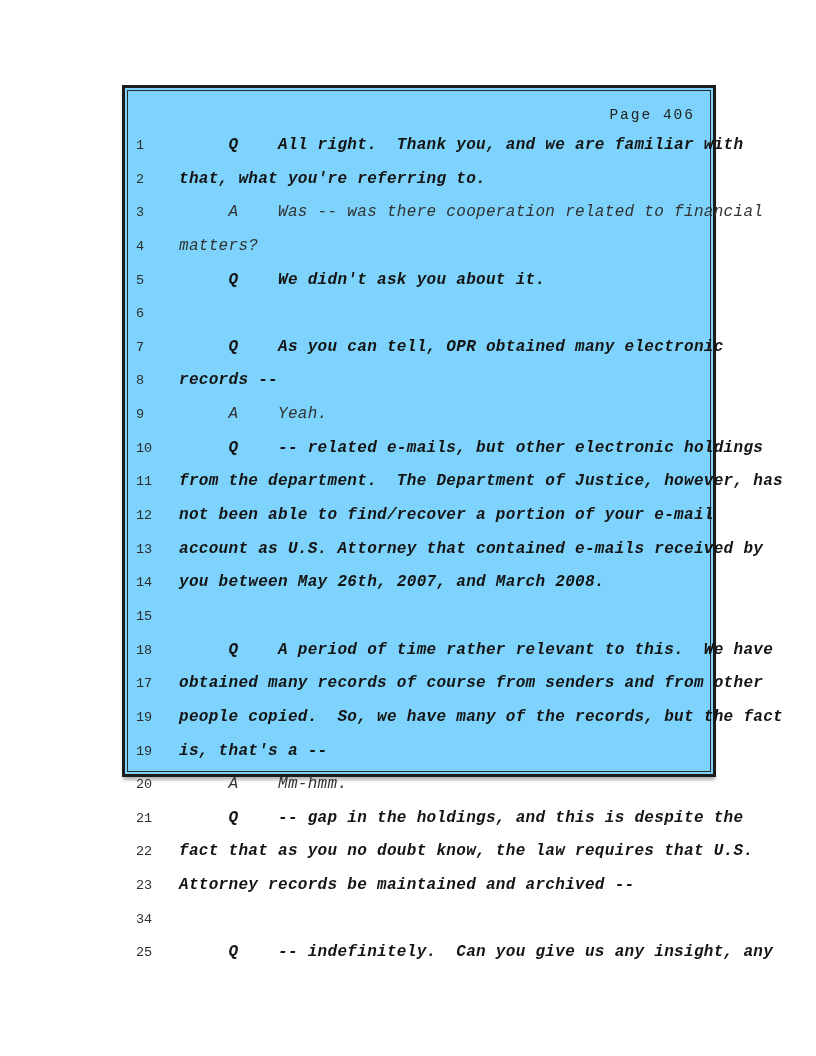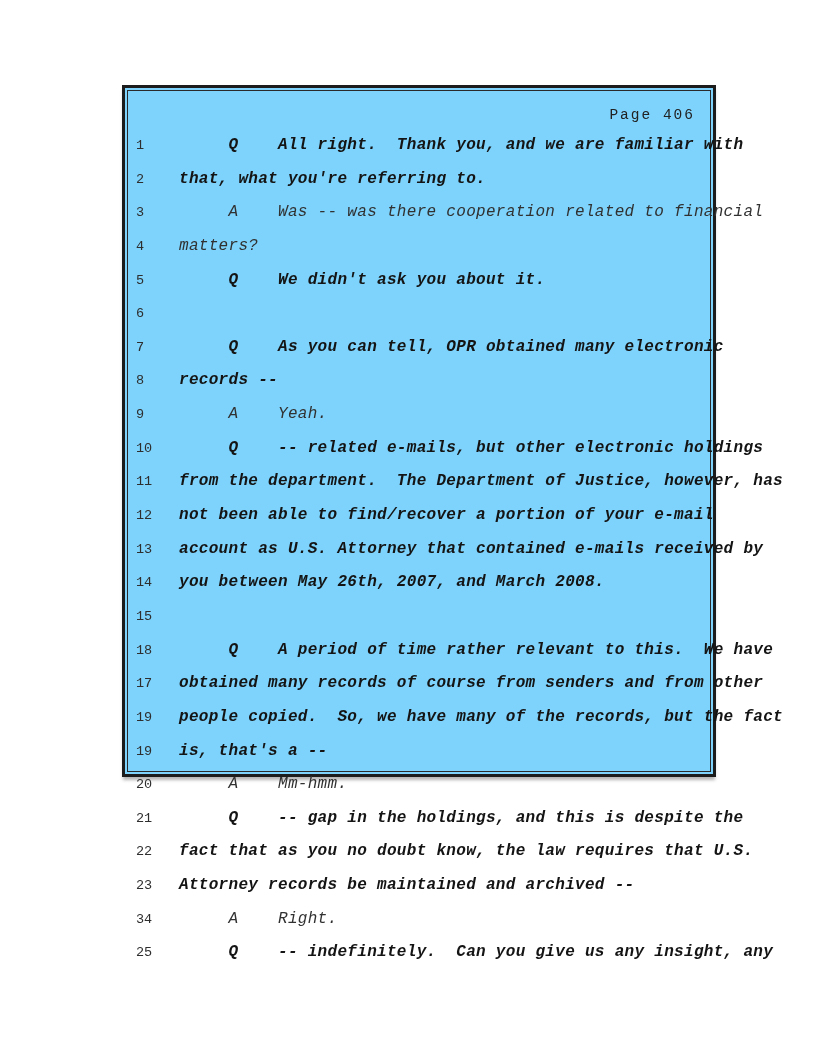--- a/index.html
+++ b/index.html
@@ -166,21 +166,20 @@
           <div class="line">
     <span class="num">22</span>
     <span class="txt bold">fact that as you no doubt know, the law requires that U.S.</span>
   </div>
           <div class="line">
     <span class="num">23</span>
     <span class="txt bold">Attorney records be maintained and archived --</span>
   </div>
           <div class="line">
     <span class="num">34</span>
-    <span class="txt">     A    Right.</span>
   </div>
           <div class="line">
     <span class="num">25</span>
     <span class="txt bold">     Q    -- indefinitely.  Can you give us any insight, any</span>
   </div>
         </div>
     </div>
   </div>
 </div>
 

